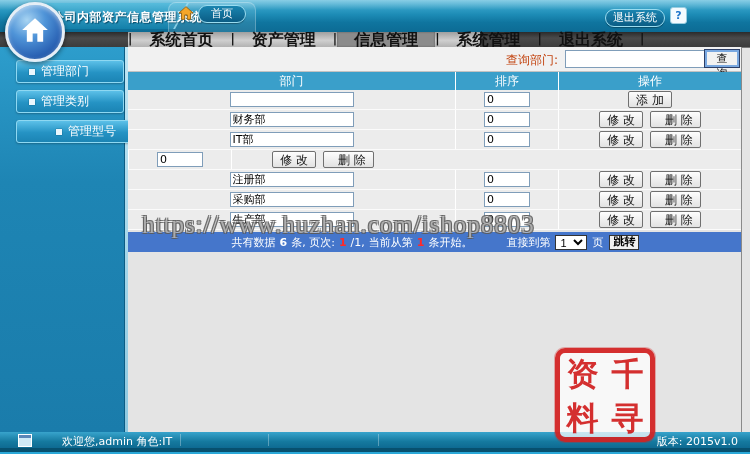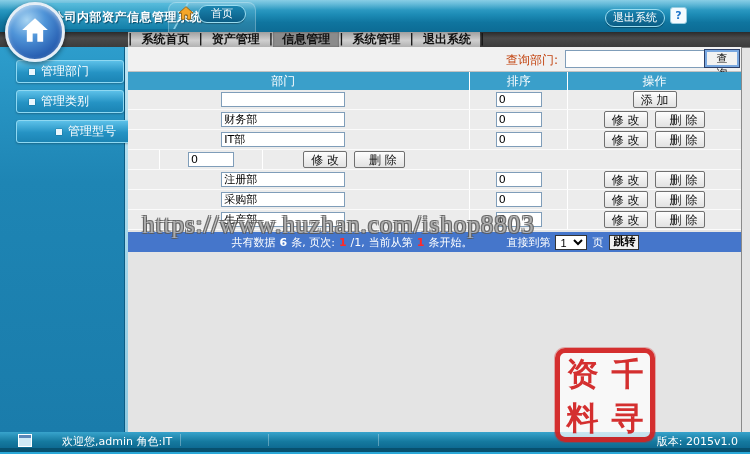--- a/index.html
+++ b/index.html
@@ -22,21 +22,21 @@
 
   
   .logo{position:absolute;left:5px;top:2px;width:54px;height:54px;border-radius:50%;z-index:30;
     background:radial-gradient(circle at 35% 28%,#a8d4f2 0%,#4f94d8 35%,#2a62b4 70%,#1c4a92 100%);
     border:3px solid #e6eef6;box-shadow:0 2px 5px rgba(0,0,0,.45), inset 0 2px 4px rgba(255,255,255,.5);}
   .logo svg{position:absolute;left:13px;top:12px;}
 
   
   .nav{position:absolute;left:0;top:32px;width:750px;height:15px;background:linear-gradient(180deg,#2b2b2b 0%,#4a4a4a 40%,#3c3c3c 100%);border-bottom:1px solid #777;}
   .nav-strip{position:absolute;left:128px;top:0;width:352px;height:15px;background:linear-gradient(180deg,#9f9f9f 0%,#cfcfcf 55%,#b2b2b2 100%);display:flex;align-items:center;}
-  .nav-item{font-size:12px;font-weight:bold;color:#111;padding:0 9px;line-height:15px;white-space:nowrap;cursor:default;}
+  .nav-item{font-size:16px;font-weight:bold;color:#111;padding:0 17px;line-height:15px;white-space:nowrap;cursor:default;}
   .nav-item.active{background:#8b8b8b;box-shadow:inset 0 0 2px #555;}
   .nav-sep{color:#111;font-weight:bold;font-size:12px;line-height:15px;}
 
   
   .sidebar{position:absolute;left:0;top:47px;width:124px;height:385px;
     background:linear-gradient(180deg,#2d9dcc 0%,#1e85b4 35%,#1a7cab 100%);
     border-right:1px solid #0c5c84;}
   .sidebar-edge{position:absolute;left:125px;top:47px;width:3px;height:385px;background:linear-gradient(180deg,#bfe6f4,#8cc8e0);}
   .side-btn{position:absolute;left:16px;width:106px;height:21px;border:1px solid #8ed8f2;border-radius:3px;
     background:linear-gradient(180deg,#5cc0e8 0%,#2593c4 55%,#1b84b4 100%);
@@ -45,21 +45,21 @@
 
   
   .main-border{position:absolute;left:741px;top:47px;width:1px;height:385px;background:#8a8a8a;}
   .query-row{position:absolute;left:128px;top:47px;width:613px;height:24px;background:#f1f1f1;border-bottom:1px solid #c2c2c2;}
   .query-label{position:absolute;left:320px;top:5px;width:110px;text-align:right;font-size:12px;color:#c2410c;}
   .query-input{position:absolute;left:437px;top:3px;width:140px;height:14px;border:1px solid #7f9db9;font-size:12px;padding:1px 2px;background:#fff;}
   .query-btn{position:absolute;left:576px;top:2px;width:36px;height:19px;font-size:11px;color:#111;background:#f2f2f2;border:1px solid #2c3e66;box-shadow:inset 0 0 0 2px #7aa8e0;cursor:pointer;font-family:inherit;}
 
   .thead{position:absolute;left:128px;top:72px;width:613px;height:18px;background:#3a9fca;display:flex;}
   .thead div{color:#fff;font-size:12px;line-height:18px;text-align:center;}
-  .col1{width:327px;} .col2{width:103px;border-left:1px solid #fff;box-sizing:border-box;margin-left:31px;} .col3{width:183px;border-left:1px solid #fff;box-sizing:border-box;}
+  .col1{width:327px;} .col2{width:103px;border-left:1px solid #fff;box-sizing:border-box;} .col3{width:183px;border-left:1px solid #fff;box-sizing:border-box;}
 
   .tbody{position:absolute;left:128px;top:90px;width:613px;}
   .trow{height:19px;background:#ececec;border-bottom:1px solid #fbfbfb;display:flex;}
   .trow .cell{display:flex;align-items:center;justify-content:center;}
   .cell-input{height:13px;border:1px solid #7f9db9;background:#fff;font-size:11px;padding:0 2px;font-family:inherit;}
   .dept-input{width:118px;} .sort-input{width:40px;}
   .btn{height:17px;line-height:14px;font-size:12px;color:#111;background:linear-gradient(180deg,#fdfdfd,#e2e2e2);border:1px solid #707070;border-radius:2px;padding:0 7px;cursor:pointer;font-family:inherit;}
   .btn + .btn{margin-left:7px;padding-left:14px;}
 
   

